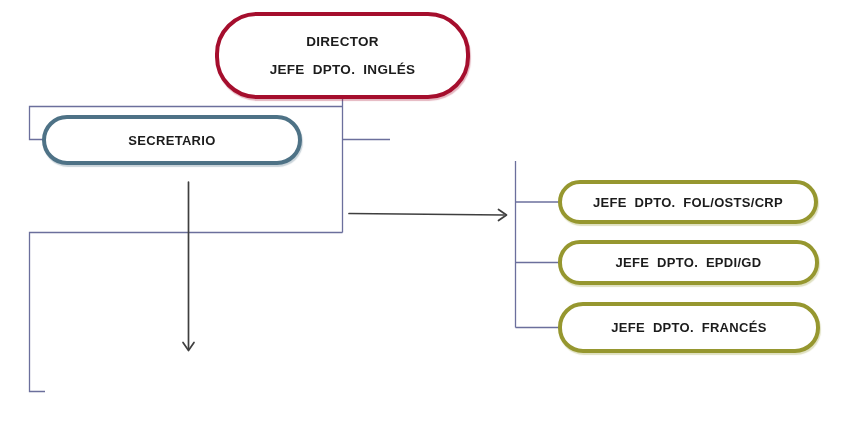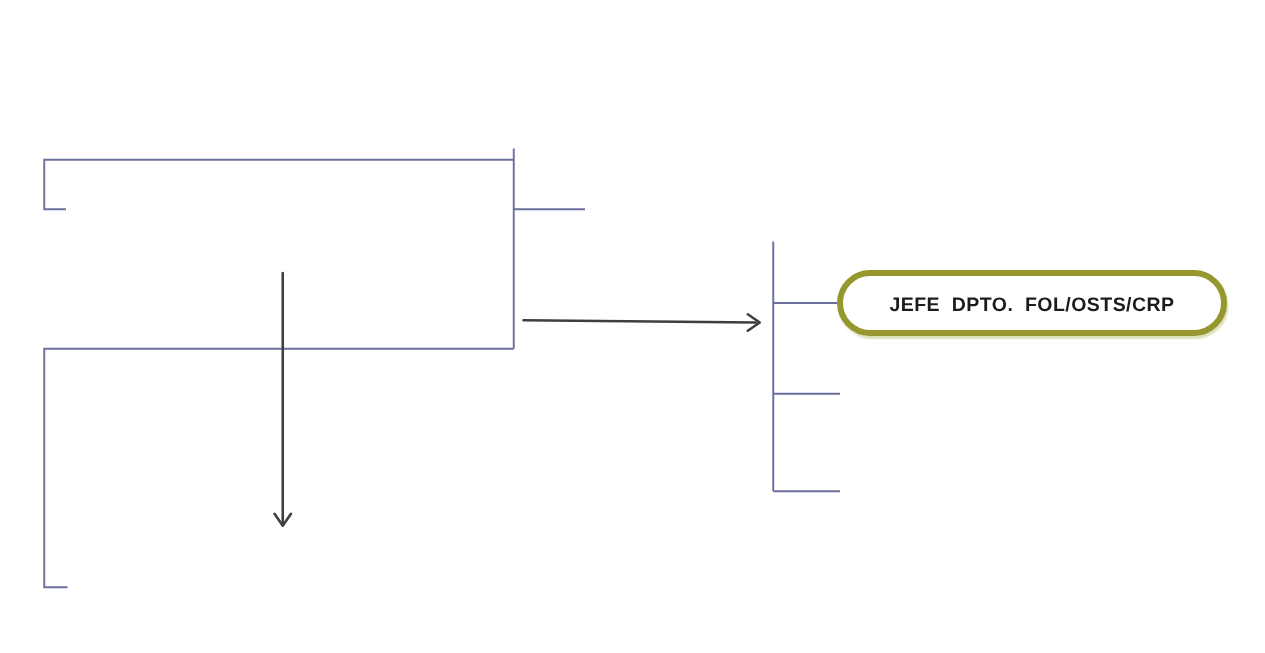--- a/index.html
+++ b/index.html
@@ -90,23 +90,36 @@
     <path class="conn" d="M515.5 262.5 L560 262.5"></path>
     <path class="conn" d="M515.5 327.5 L560 327.5"></path>
 
     <path class="arrow" d="M188.5 182 L188.5 349"></path>
     <path class="arrow" d="M183 342.5 L188.5 350.5 L194 342.5"></path>
 
     <path class="arrow" d="M349 213.5 L504 215"></path>
     <path class="arrow" d="M498.5 209.5 L506.5 215 L498.5 220.5"></path>
   </svg>
 
+  <div class="node node--director" style="left:215px; top:12px; width:255px; height:87px;">
+    <span>DIRECTOR</span>
+    <span>JEFE  DPTO.  INGLÉS</span>
+  </div>
 
+  <div class="node node--management" style="left:42px; top:115px; width:260px; height:50px;">
+    <span>SECRETARIO</span>
+  </div>
 
 
   <div class="node node--department" style="left:558px; top:180px; width:260px; height:44px; border-radius:22px;">
     <span>JEFE  DPTO.  FOL/OSTS/CRP</span>
   </div>
 
+  <div class="node node--department" style="left:558px; top:240px; width:261px; height:45px; border-radius:22px;">
+    <span>JEFE  DPTO.  EPDI/GD</span>
+  </div>
 
+  <div class="node node--department" style="left:558px; top:302px; width:262px; height:51px; border-radius:25px;">
+    <span>JEFE  DPTO.  FRANCÉS</span>
+  </div>
 
 
 </div>
 
 </body></html>

